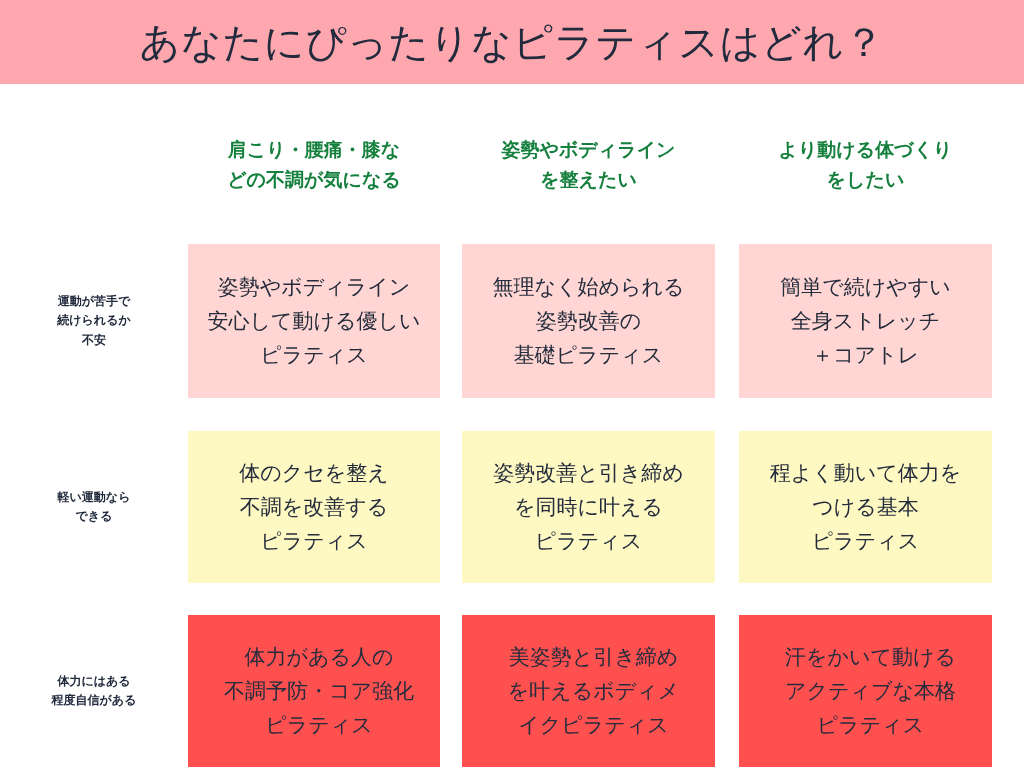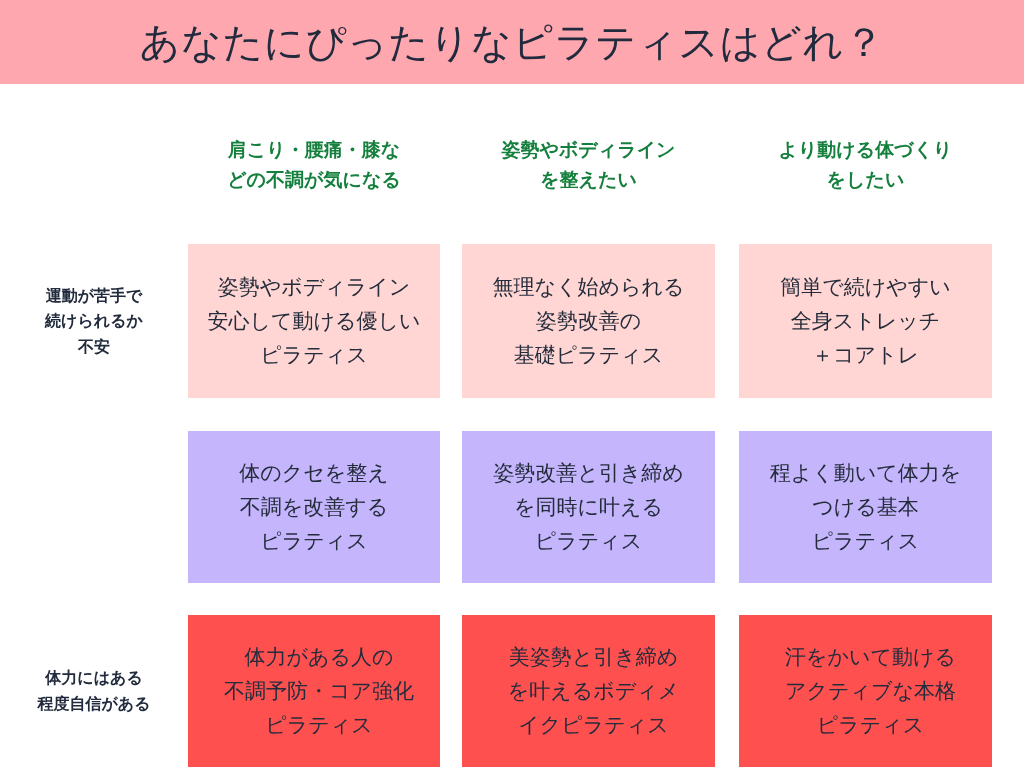--- a/index.html
+++ b/index.html
@@ -70,21 +70,21 @@
   .col-head-2 { grid-column: 4; }
   .col-head-3 { grid-column: 6; }
 
   
   .row-head {
     grid-column: 1;
     display: flex;
     align-items: center;
     justify-content: center;
     text-align: center;
-    font-size: 16px;
+    font-size: 12px;
     font-weight: bold;
     color: #212b3d;
     line-height: 1.6;
     padding: 0 8px;
   }
   .row-head-1 { grid-row: 4; }
   .row-head-2 { grid-row: 6; }
   .row-head-3 { grid-row: 8; }
 
   
@@ -100,21 +100,21 @@
     padding: 0 6px;
   }
   .cell.r1 { grid-row: 4; }
   .cell.r2 { grid-row: 6; }
   .cell.r3 { grid-row: 8; }
   .cell.c1 { grid-column: 2; }
   .cell.c2 { grid-column: 4; }
   .cell.c3 { grid-column: 6; }
 
   .tone-light  { background: #ffd6d3; }
-  .tone-medium { background: #c4b5fd; }
+  .tone-medium { background: #fef9c3; }
   .tone-strong { background: #ff5050; padding-left: 16px; }
 
   .cell-text { display: block; white-space: pre-line; }
   .head-text { display: block; white-space: pre-line; }
 </style>
 </head>
 <body>
 
 <div id="page">
 
@@ -135,20 +135,24 @@
     <div class="col-head col-head-3">
       <span class="head-text">より動ける体づくり
 をしたい</span>
     </div>
 
     <div class="row-head row-head-1">
       <span class="head-text">運動が苦手で
 続けられるか
 不安</span>
     </div>
+    <div class="row-head row-head-2">
+      <span class="head-text">軽い運動なら
+できる</span>
+    </div>
     <div class="row-head row-head-3">
       <span class="head-text">体力にはある
 程度自信がある</span>
     </div>
 
     <div class="cell r1 c1 tone-light">
       <span class="cell-text">姿勢やボディライン
 安心して動ける優しい
 ピラティス</span>
     </div>

